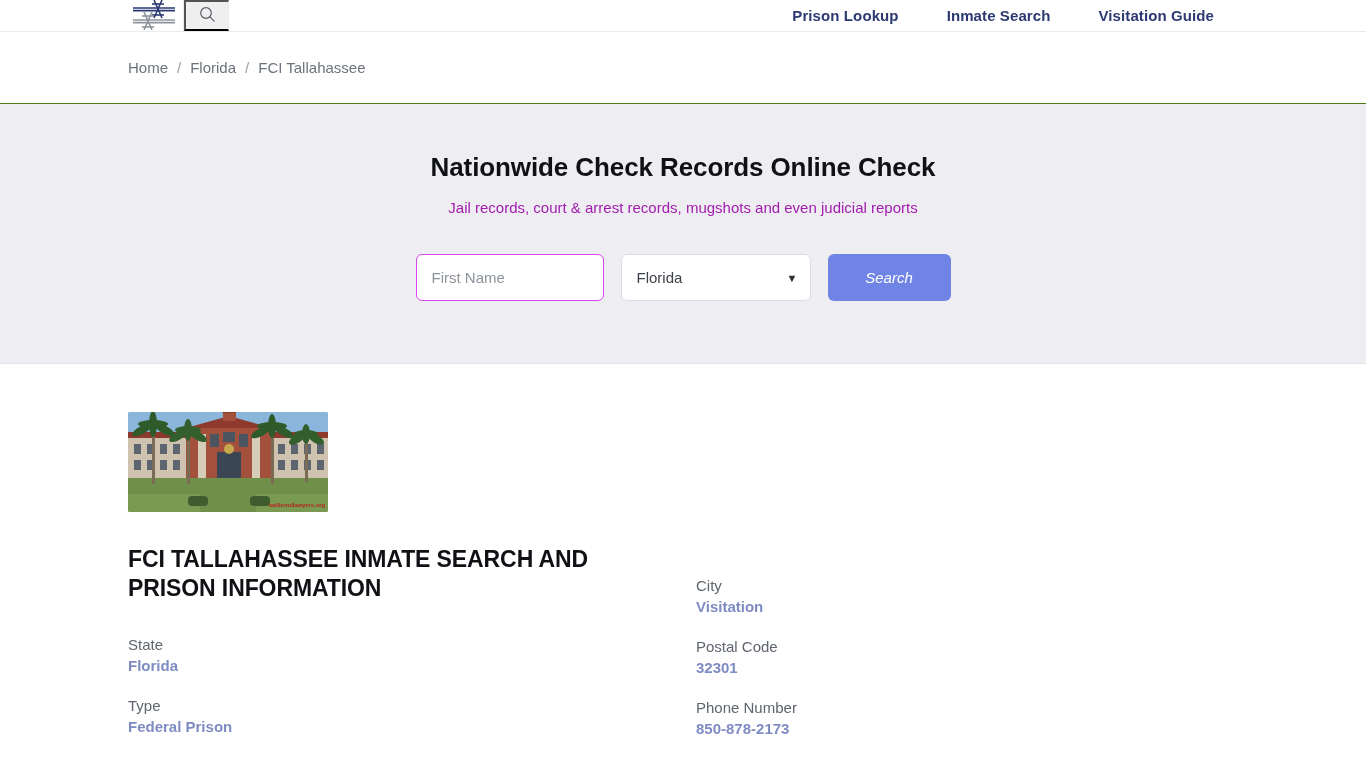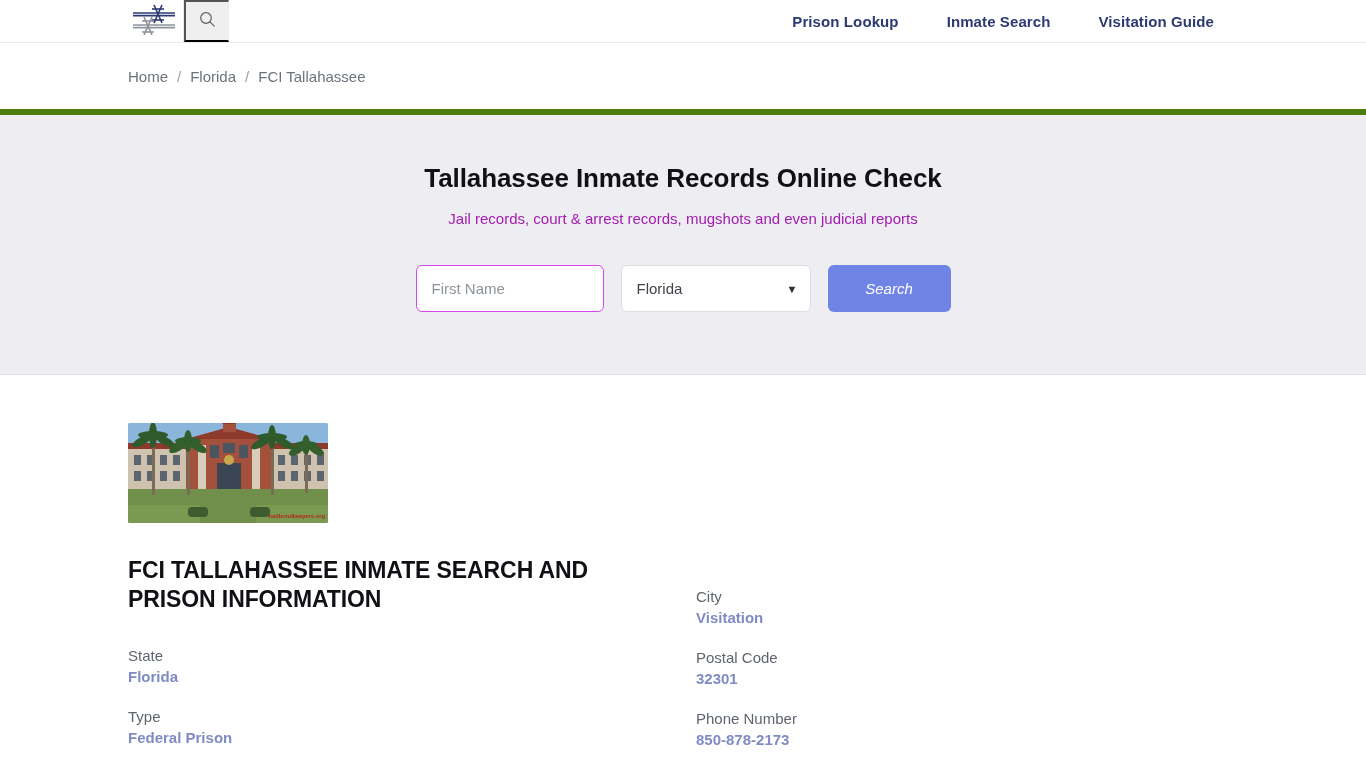--- a/index.html
+++ b/index.html
@@ -12,21 +12,21 @@
 
   body {
     font-family: "Liberation Sans", sans-serif;
     background: #ffffff;
     color: #444a53;
     -webkit-font-smoothing: antialiased;
   }
 
   
   .site-header {
-    height: 43px;
+    height: 32px;
     background: #ffffff;
     border-bottom: 1px solid #e9e9ee;
     display: flex;
     align-items: stretch;
     position: relative;
   }
 
   .brand-zone {
     display: flex;
     align-items: stretch;
@@ -68,21 +68,21 @@
     text-decoration: none;
     letter-spacing: 0.1px;
     cursor: pointer;
     white-space: nowrap;
   }
 
   
   .breadcrumb-bar {
     height: 72px;
     background: #ffffff;
-    border-bottom: 6px solid #4d7c0f;
+    border-bottom: 1px solid #4d7c0f;
     display: flex;
     align-items: center;
     padding-left: 128px;
   }
 
   .breadcrumb { display: flex; align-items: center; font-size: 15px; }
 
   .crumb {
     color: #6d737c;
     text-decoration: none;
@@ -306,21 +306,21 @@
   <nav class="breadcrumb">
     <a class="crumb">Home</a>
     <span class="crumb-sep">/</span>
     <a class="crumb">Florida</a>
     <span class="crumb-sep">/</span>
     <span class="crumb current">FCI Tallahassee</span>
   </nav>
 </div>
 
 <section class="hero">
-  <h1 class="hero-title">Tallahassee Inmate Records Online Check</h1>
+  <h1 class="hero-title">Nationwide Check Records Online Check</h1>
   <p class="hero-subtitle">Jail records, court &amp; arrest records, mugshots and even judicial reports</p>
 
   <form class="search-form">
     <input class="field" type="text" placeholder="First Name" style="">
 
 
     <span class="select-wrap">
       <select class="field-select">
         <option>Florida</option>
       </select>

